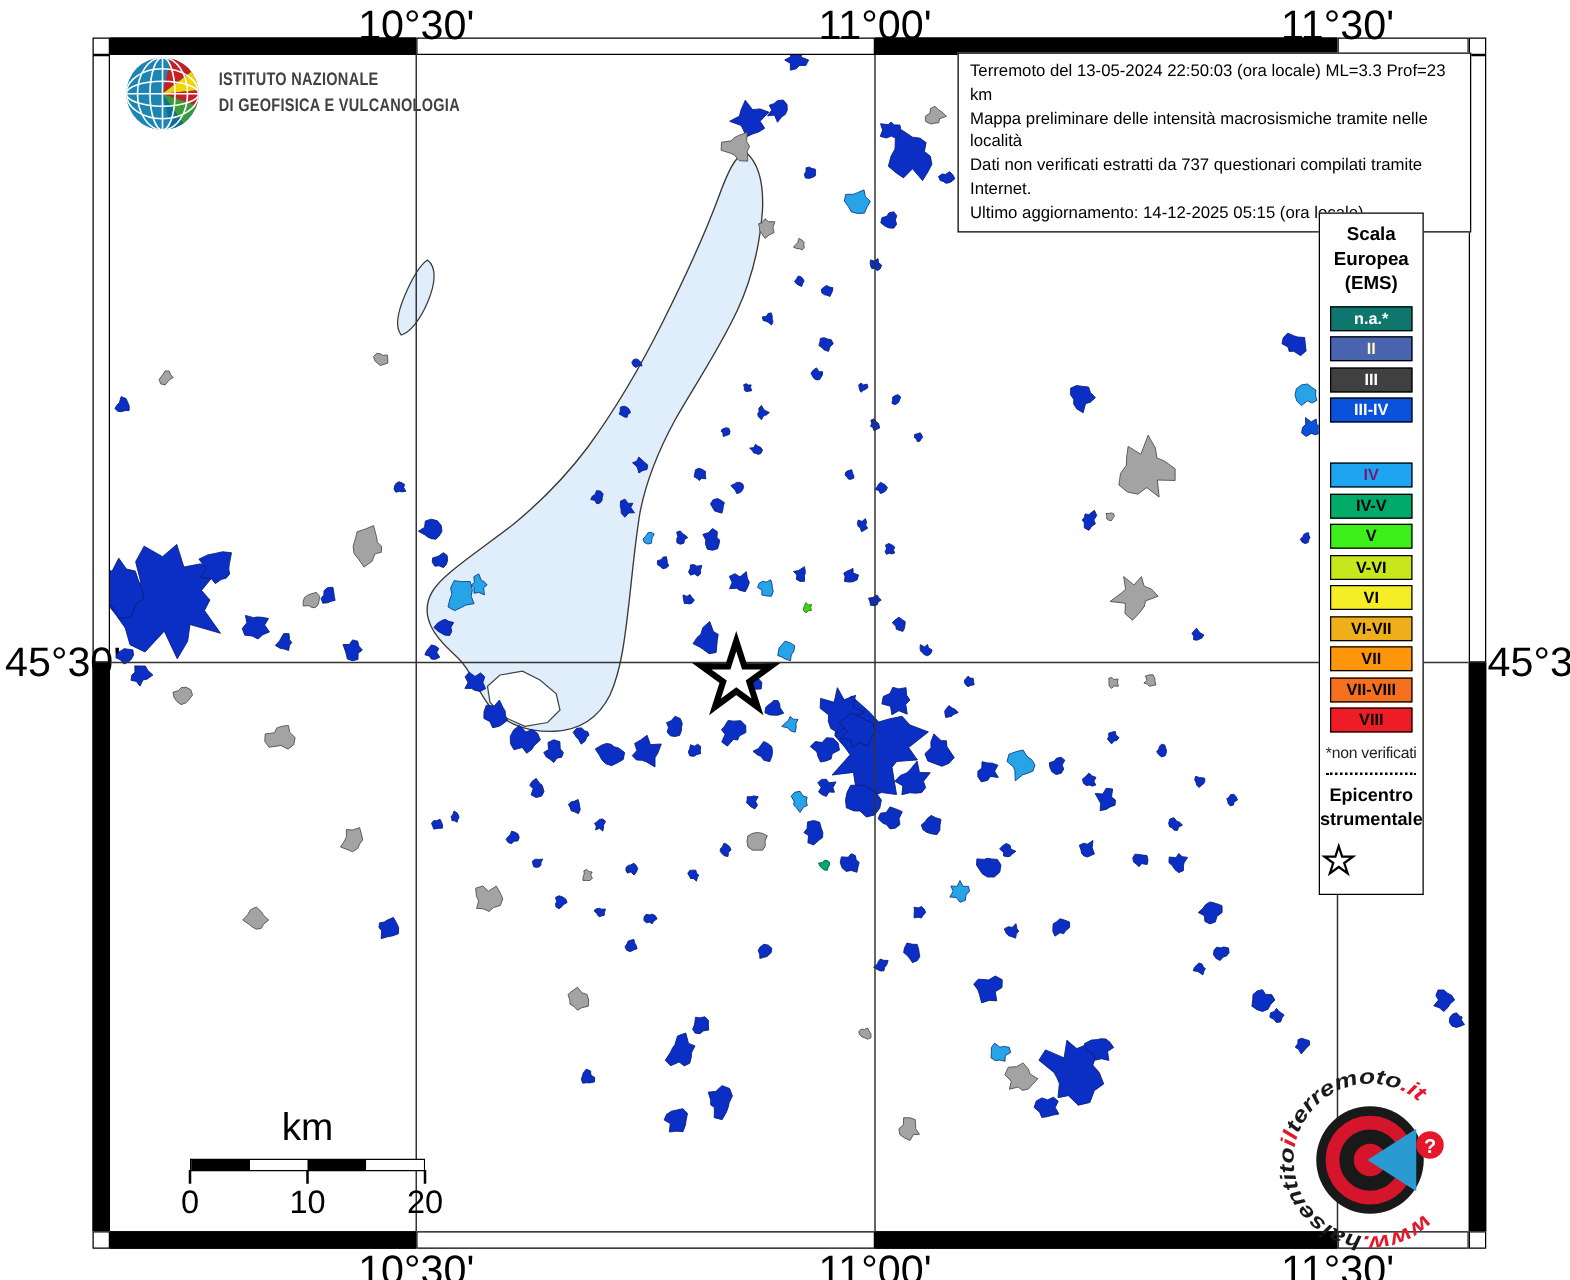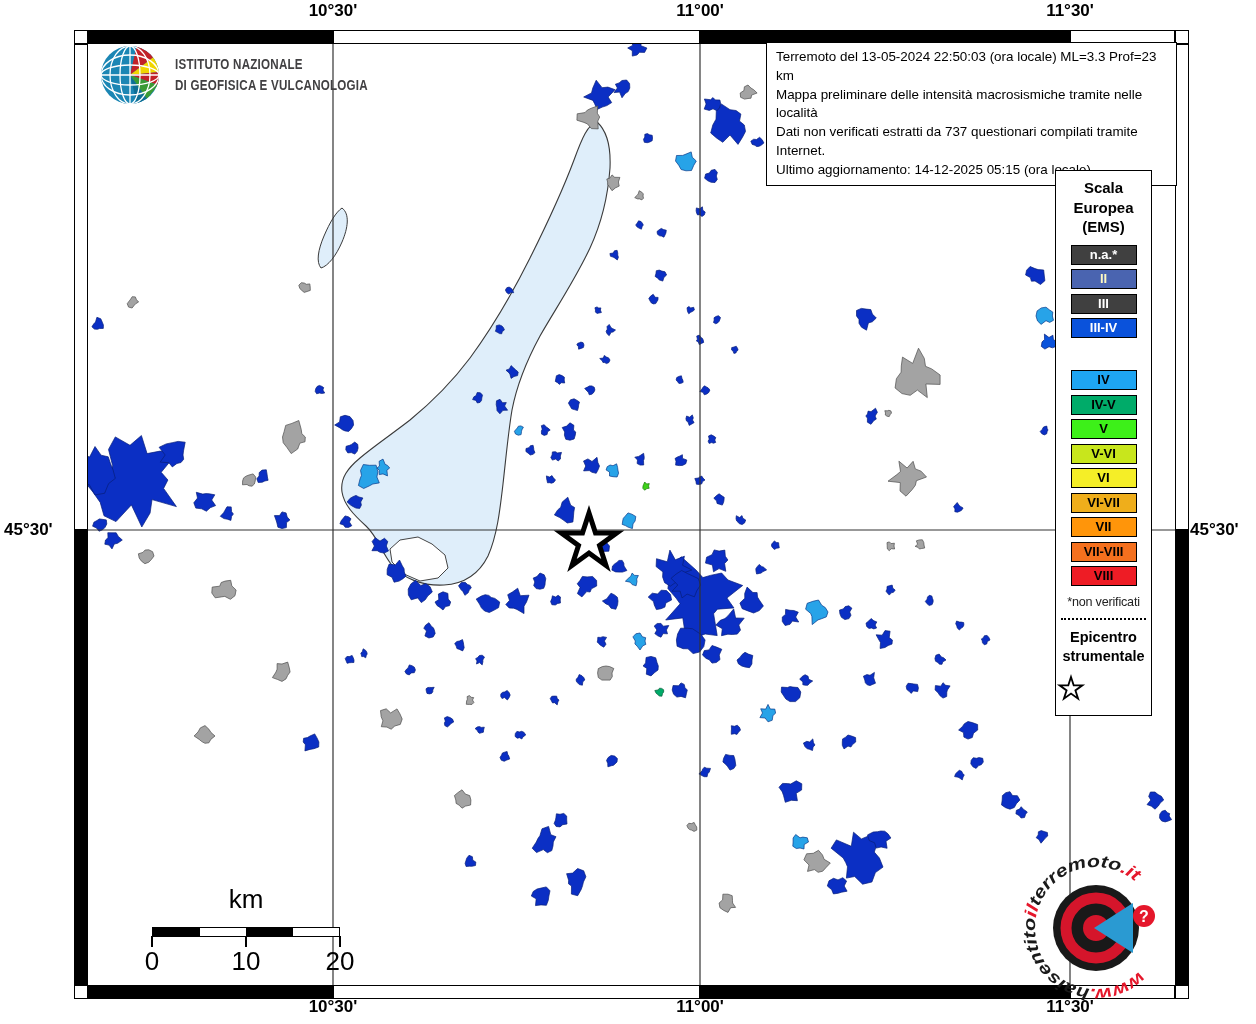--- a/index.html
+++ b/index.html
@@ -1,44 +1,44 @@
 <!DOCTYPE html>
 <html><head>
 <meta charset="utf-8">
 <style>
   html,body{margin:0;padding:0;background:#fff;}
   #app{position:relative;width:1256px;height:1024px;background:#fff;overflow:hidden;
        font-family:"Liberation Sans",sans-serif;color:#000;}
   
-  .geo-label{position:absolute;font-size:17px;color:#000;white-space:nowrap;font-weight:bold;}
+  .geo-label{position:absolute;font-size:33px;color:#000;white-space:nowrap;}
   .geo-top{top:1px;transform:translateX(-50%);}
   .geo-bottom{top:997px;transform:translateX(-50%);}
   .geo-side{top:530px;transform:translateY(-50%);}
   
   .fseg{position:absolute;box-sizing:border-box;border:1.6px solid #000;background:#fff;}
   .fseg.black{background:#000;}
   
   #infobox{position:absolute;left:766px;top:42px;width:392px;background:#fff;
            border:1.6px solid #000;padding:5px 8px 6px 9px;font-size:13.4px;line-height:1.4;z-index:30;}
   
-  #legend{position:absolute;left:1055px;top:170px;width:97px;background:#fff;border:1.3px solid #000;
+  #legend{position:absolute;left:1055px;top:170px;width:84px;background:#fff;border:1.3px solid #000;
           text-align:center;padding:7px 0 12px 0;z-index:30;box-sizing:border-box;}
   #legend .title{font-weight:bold;font-size:15px;line-height:1.3;margin-bottom:8px;}
   .chip{width:66px;height:20px;margin:4.5px auto;border:1.2px solid #000;box-sizing:border-box;
         font-weight:bold;font-size:13px;line-height:17px;}
   #legend .footnote{font-size:12.6px;color:#222;margin-top:9px;letter-spacing:-0.2px;}
   #legend .divider{border-top:2px dotted #000;margin:9px 5px 8px 5px;height:0;}
   #legend .epi{font-weight:bold;font-size:14.5px;line-height:1.3;}
   #legend .epistar{margin-top:7px;}
   
   #ingv{position:absolute;left:99px;top:44px;z-index:30;display:flex;align-items:center;}
   #ingv .txt{margin-left:14px;font-weight:bold;color:#414042;font-size:14.5px;line-height:1.45;
              transform:scaleX(0.80);transform-origin:left center;white-space:nowrap;letter-spacing:0.3px;}
   
-  #km-label{position:absolute;left:246px;top:884px;transform:translateX(-50%);font-size:26px;z-index:25;}
+  #km-label{position:absolute;left:246px;top:884px;transform:translateX(-50%);font-size:31px;z-index:25;}
   #sbar{position:absolute;left:152px;top:927px;width:188px;height:10px;border:1.6px solid #000;
         box-sizing:border-box;display:flex;z-index:25;}
   #sbar span{flex:1 1 auto;height:100%;}
   .tick{position:absolute;width:1.6px;height:11px;background:#000;top:936px;z-index:25;}
   .tick-label{position:absolute;top:946px;transform:translateX(-50%);font-size:26px;z-index:25;}
   svg{display:block;}
   #mapsvg{position:absolute;left:0;top:0;z-index:5;}
   #watermark{position:absolute;left:1020px;top:852px;z-index:40;cursor:pointer;}
 </style>
 </head>
@@ -316,25 +316,25 @@
       <div>Ultimo aggiornamento: 14-12-2025 05:15 (ora locale)</div>
     </div>
 
   <div id="legend">
     <div class="title">
       <div>Scala</div>
       <div>Europea</div>
       <div>(EMS)</div>
     </div>
     <div id="chips">
-        <div class="chip" style="background: #404040; color: rgb(255, 255, 255);">n.a.*</div>
+        <div class="chip" style="background: #0f766e; color: rgb(255, 255, 255);">n.a.*</div>
         <div class="chip" style="background: rgb(74, 100, 176); color: #fef9c3;">II</div>
         <div class="chip" style="background: #404040; color: rgb(255, 255, 255);">III</div>
         <div class="chip" style="background: rgb(10, 82, 219); color: rgb(255, 255, 255);">III-IV</div>
-        <div class="chip" style="background: rgb(30, 165, 242); color: #000000; margin-top: 32px;">IV</div>
+        <div class="chip" style="background: rgb(30, 165, 242); color: #701a75; margin-top: 32px;">IV</div>
         <div class="chip" style="background: rgb(0, 171, 105); color: rgb(0, 0, 0);">IV-V</div>
         <div class="chip" style="background: rgb(61, 240, 25); color: rgb(0, 0, 0);">V</div>
         <div class="chip" style="background: rgb(200, 230, 28); color: rgb(0, 0, 0);">V-VI</div>
         <div class="chip" style="background: rgb(245, 238, 39); color: rgb(0, 0, 0);">VI</div>
         <div class="chip" style="background: rgb(239, 174, 27); color: rgb(0, 0, 0);">VI-VII</div>
         <div class="chip" style="background: rgb(255, 149, 10); color: rgb(0, 0, 0);">VII</div>
         <div class="chip" style="background: rgb(244, 112, 30); color: rgb(0, 0, 0);">VII-VIII</div>
         <div class="chip" style="background: rgb(238, 28, 37); color: rgb(0, 0, 0);">VIII</div>
       </div>
     <div class="footnote">*non verificati</div>

